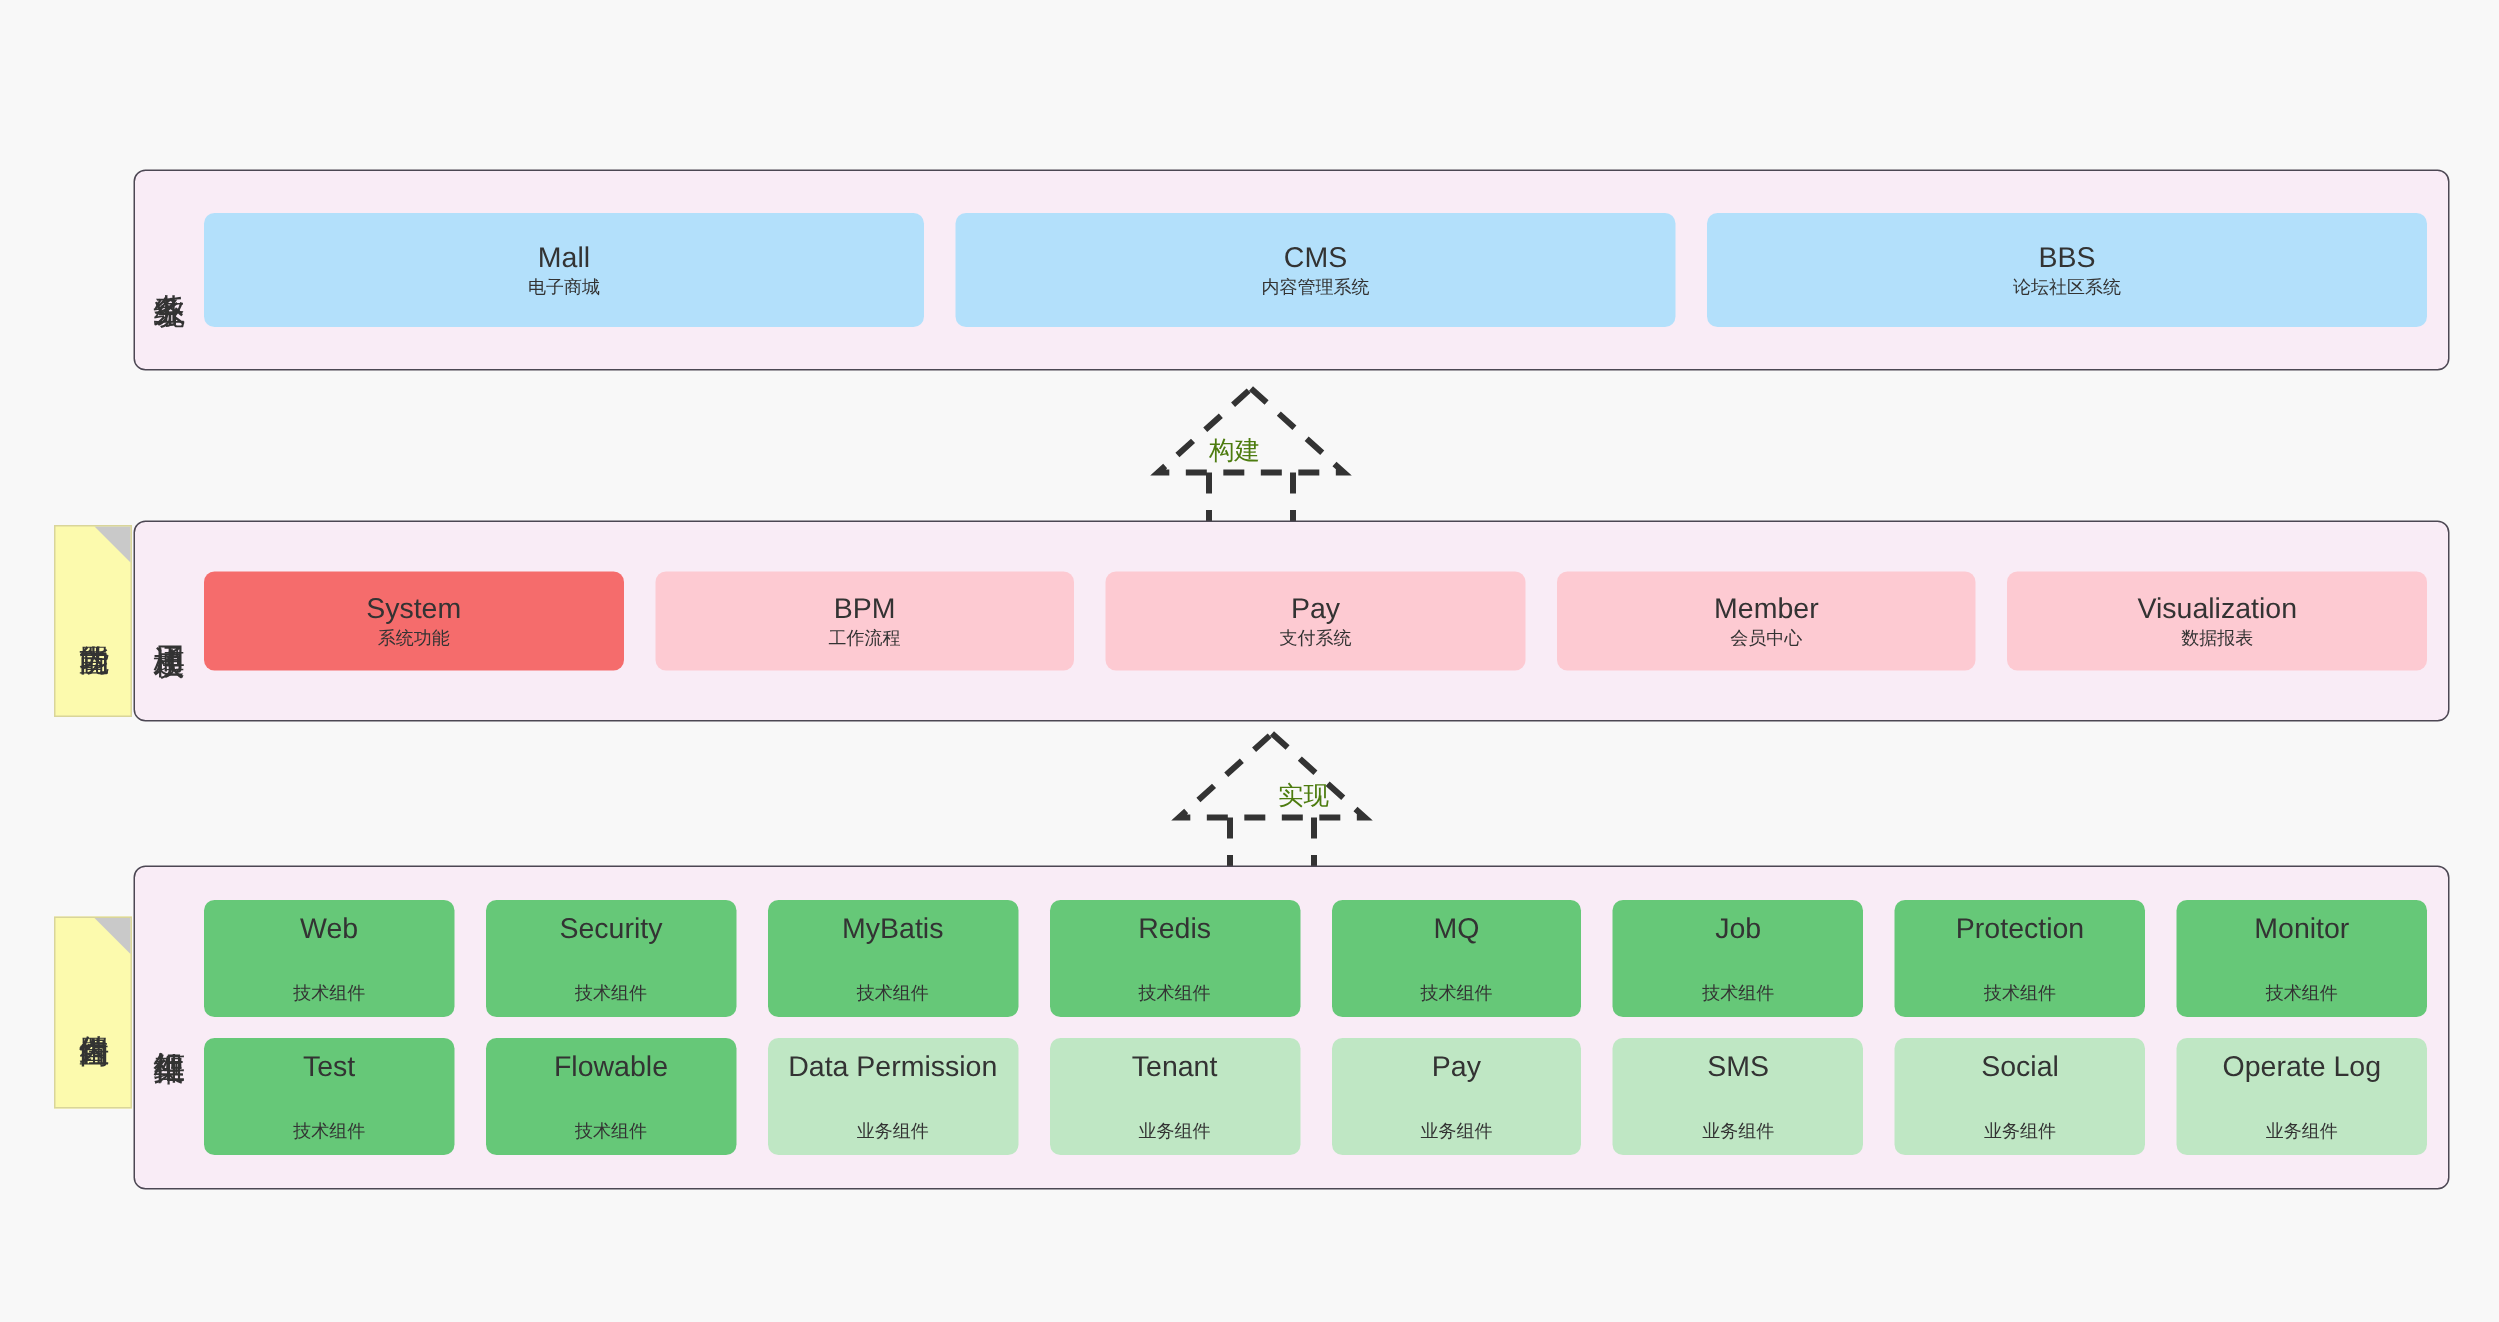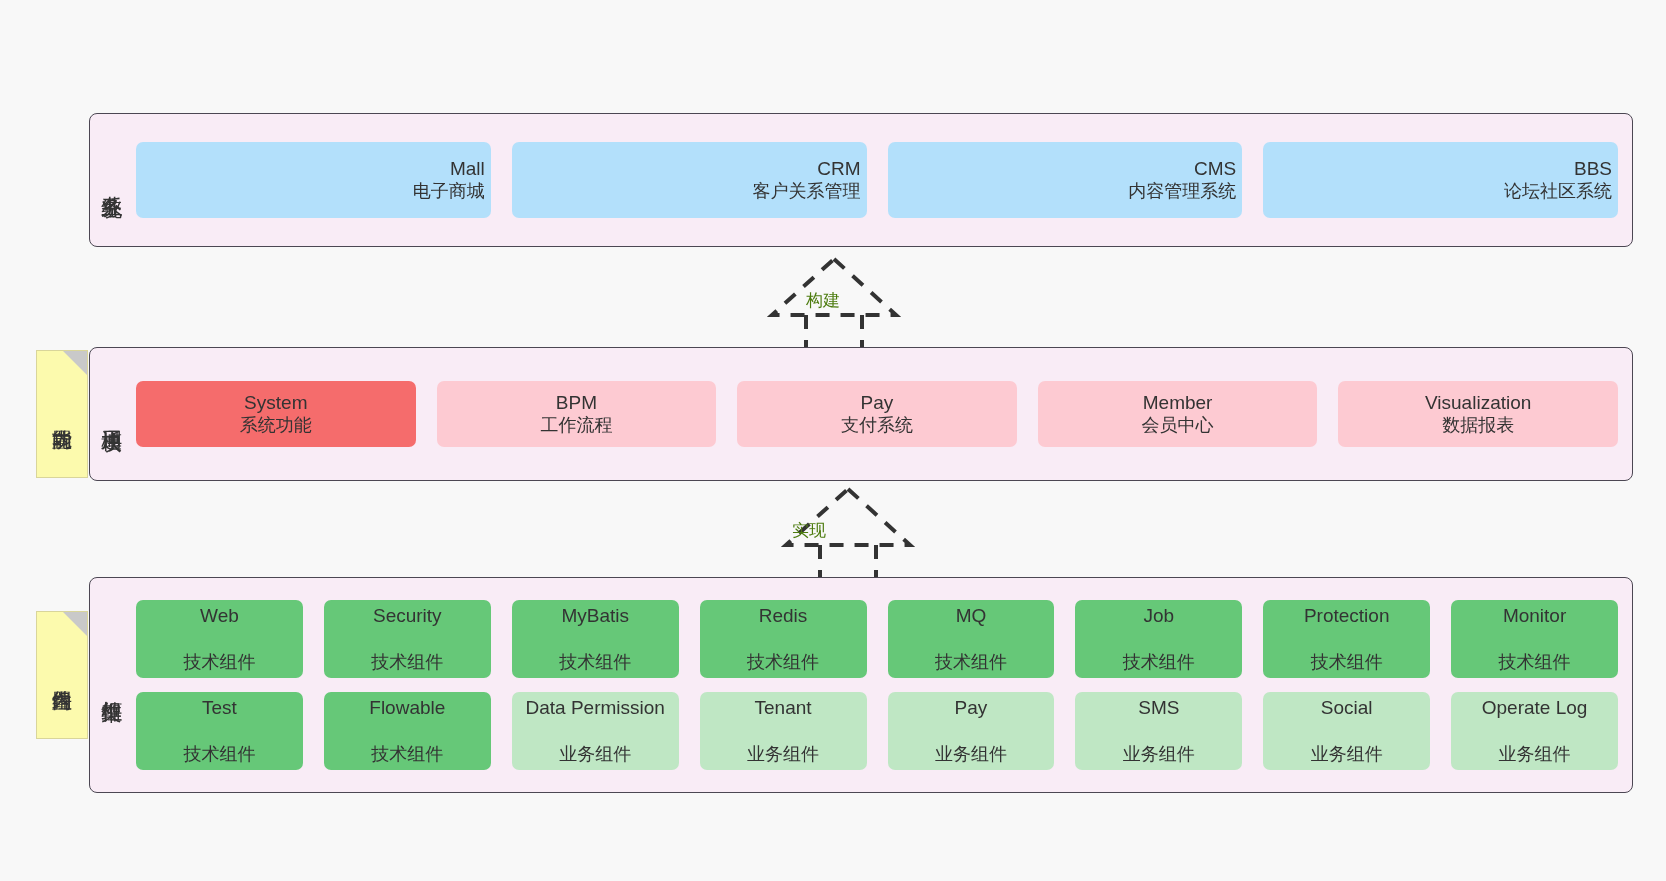--- a/index.html
+++ b/index.html
@@ -76,29 +76,29 @@
     justify-content: center;
     text-align: center;
     line-height: 1.22;
     padding: 4px 6px;
   }
   .box .en {
     font-size: 19px;
     color: #333333;
   }
   .box .cn {
-    font-size: 18px;
+    font-size: 12px;
     color: #333333;
   }
 
   .sys-row .box { height: 76px; }
   .mod-row .box { height: 66px; }
   .comp-row .box { height: 78px; gap: 24px; }
 
-  .c-blue       { background: #b3e0fb; align-items: flex-end; }
+  .c-blue       { background: #b3e0fb; }
   .c-red        { background: #f56c6c; }
   .c-pink       { background: #fdcad2; }
   .c-green      { background: #66c878; }
   .c-lightgreen { background: #bfe7c4; }
 
   
   #layer-business  { left: 89px;  top: 113px; width: 1544px; height: 134px; }
   #layer-module    { left: 89px;  top: 347px; width: 1544px; height: 134px; }
   #layer-framework { left: 89px;  top: 577px; width: 1544px; height: 216px; }
 
@@ -136,40 +136,36 @@
   .arrow-label {
     position: absolute;
     font-size: 17px;
     color: #4d7c0f;
     background: transparent;
     white-space: nowrap;
   }
   #arrow-build  { left: 744px; top: 253px; width: 180px; height: 100px; }
   #arrow-impl   { left: 758px; top: 483px; width: 180px; height: 100px; }
   #label-build  { left: 806px; top: 289px; }
-  #label-impl   { left: 792px; top: 519px; }
+  #label-impl   { left: 852px; top: 519px; }
 </style>
 </head>
 <body>
 
 <div class="canvas">
 
   <div class="layer" id="layer-business">
     <div class="layer-title">业务系统</div>
     <div class="layer-body">
       <div class="row sys-row">
         <div class="box c-blue">
           <span class="en">Mall</span>
           <span class="cn">电子商城</span>
         </div>
         <div class="box c-blue">
-          <span class="en">CRM</span>
-          <span class="cn">客户关系管理</span>
-        </div>
-        <div class="box c-blue">
           <span class="en">CMS</span>
           <span class="cn">内容管理系统</span>
         </div>
         <div class="box c-blue">
           <span class="en">BBS</span>
           <span class="cn">论坛社区系统</span>
         </div>
       </div>
     </div>
   </div>

